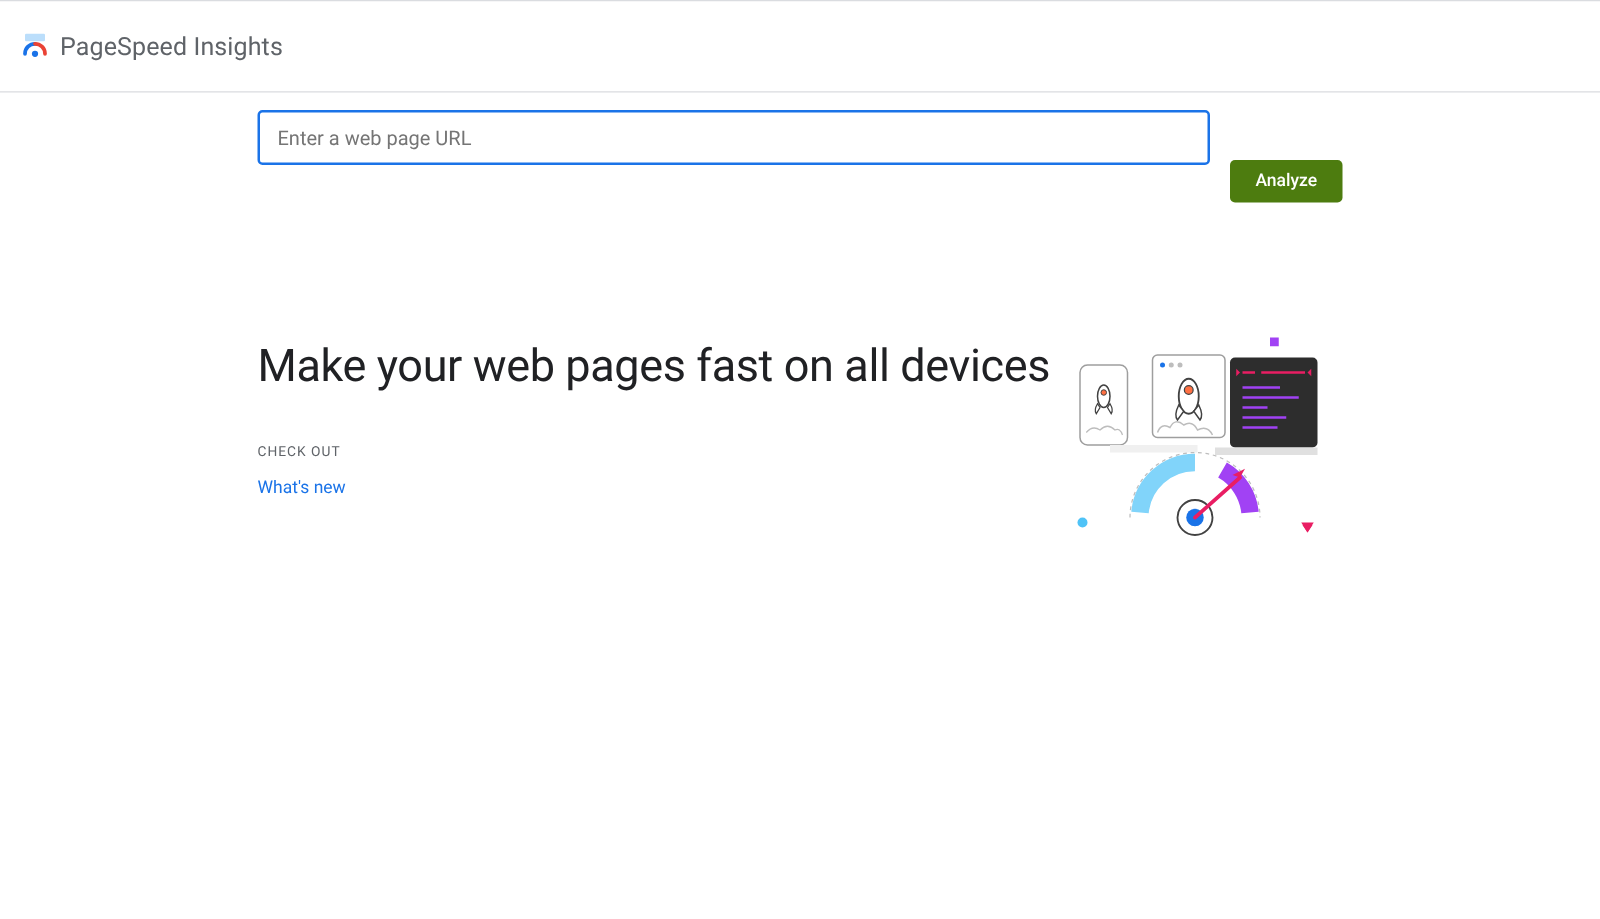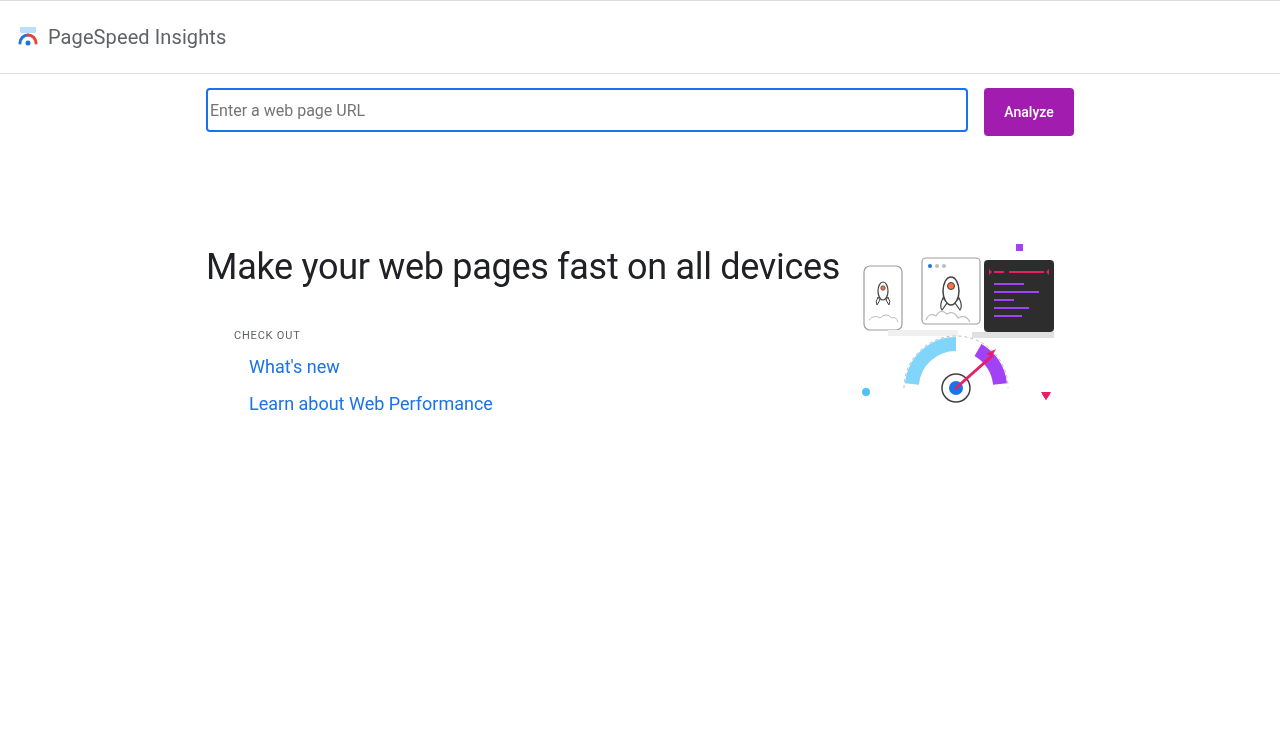--- a/index.html
+++ b/index.html
@@ -46,40 +46,41 @@
       display: flex;
       justify-content: center;
       padding: 14px 0 0 0;
       gap: 16px;
     }
     .url-input {
       width: 762px;
       height: 44px;
       border: 2px solid #1a73e8;
       border-radius: 4px;
-      padding: 0 2px;
+      padding: 0 14px;
       font-size: 16px;
       color: #202124;
       outline: none;
       font-family: inherit;
     }
     .url-input::placeholder {
       color: #757575;
     }
     .analyze-btn {
       width: 90px;
-      height: 48px;
-      background: #a21caf;
+      height: 34px;
+      background: #4d7c0f;
       color: #fff;
       border: none;
       border-radius: 4px;
       font-size: 14px;
       font-weight: 500;
       cursor: pointer;
       font-family: inherit;
+      margin-top: 40px;
     }
     .content {
       padding: 108px 0 0 0;
       display: flex;
       justify-content: center;
     }
     .content-inner {
       width: 868px;
       display: flex;
       justify-content: flex-end;
@@ -95,33 +96,31 @@
       line-height: 1.3;
       margin-bottom: 38px;
       letter-spacing: -0.3px;
     }
     .checkout-label {
       font-size: 11px;
       letter-spacing: 0.8px;
       color: #5f6368;
       text-transform: uppercase;
       margin-bottom: 14px;
-      margin-left: 28px;
     }
     .links {
       display: flex;
       flex-direction: column;
       gap: 16px;
     }
     .links a {
       color: #1a73e8;
       text-decoration: none;
-      font-size: 18px;
+      font-size: 14px;
       font-family: Roboto, Arial, sans-serif;
-      margin-left: 43px;
     }
     .illustration {
       width: 220px;
       height: 200px;
       position: relative;
       margin-top: -8px;
     }
   </style>
 </head>
 <body>
@@ -147,21 +146,20 @@
   <button class="analyze-btn">Analyze</button>
 </div>
 
 <div class="content">
   <div class="content-inner">
     <div class="text-block">
       <h1 class="headline">Make your web pages fast on all devices</h1>
       <div class="checkout-label">CHECK OUT</div>
       <div class="links">
         <a href="#">What's new</a>
-        <a href="#">Learn about Web Performance</a>
       </div>
     </div>
     <div class="illustration">
       <svg width="220" height="200" viewBox="0 0 220 200">
 
         <rect x="162" y="8" width="7" height="7" fill="#a142f4"></rect>
         <circle cx="12" cy="156" r="4" fill="#4fc3f7"></circle>
         <polygon points="192,164 188,158 196,158" fill="#e91e63" transform="translate(0,0)"></polygon>
         <polygon points="192,164 187,156 197,156" fill="#e91e63"></polygon>
 

